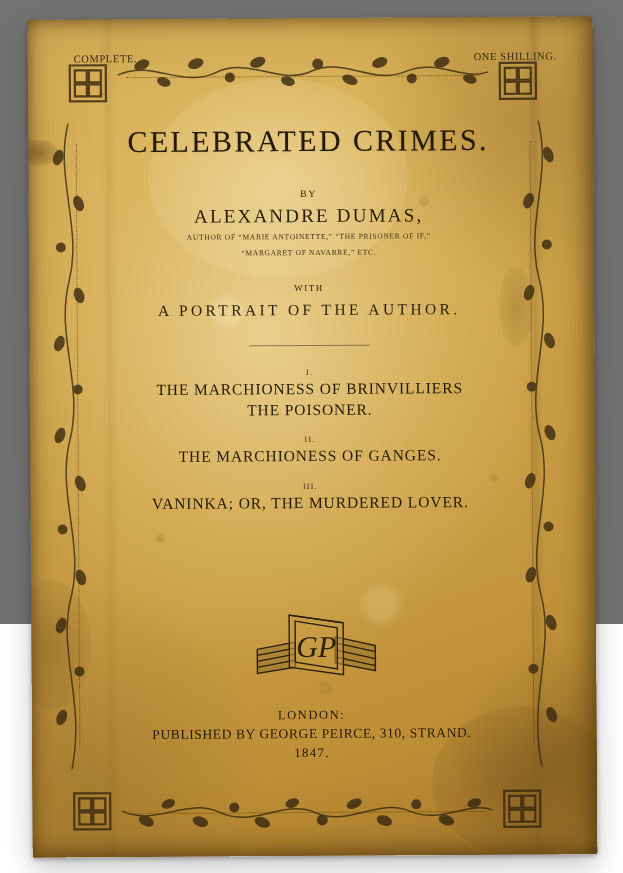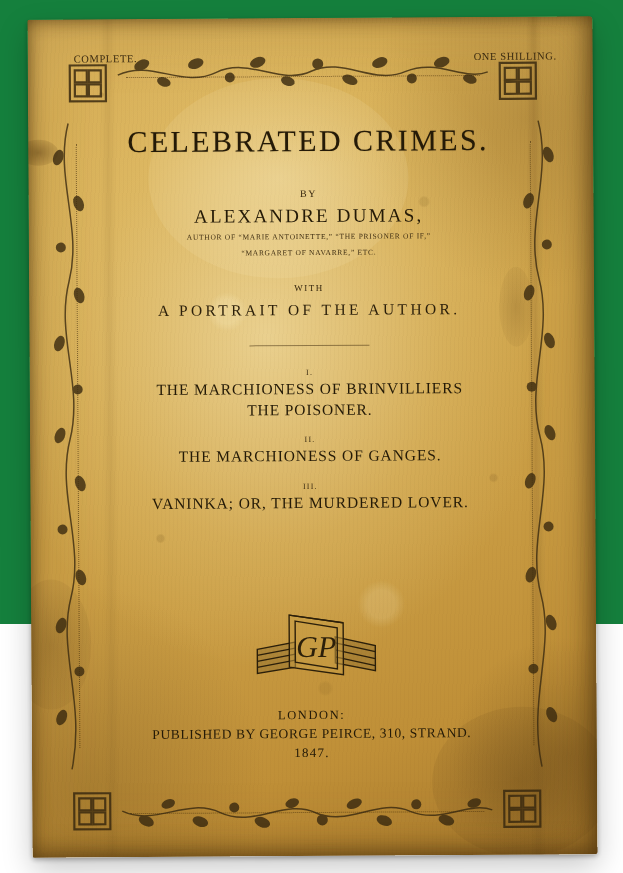--- a/index.html
+++ b/index.html
@@ -11,21 +11,21 @@
     width: 623px;
     height: 873px;
     overflow: hidden;
     font-family: "Liberation Serif", serif;
   }
 
   #page {
     position: relative;
     width: 623px;
     height: 624px;
-    background: #15803d;
+    background: #737373;
   }
 
   
   .cover {
     position: absolute;
     left: 30px;
     top: 18px;
     width: 565px;
     height: 838px;
     background:

